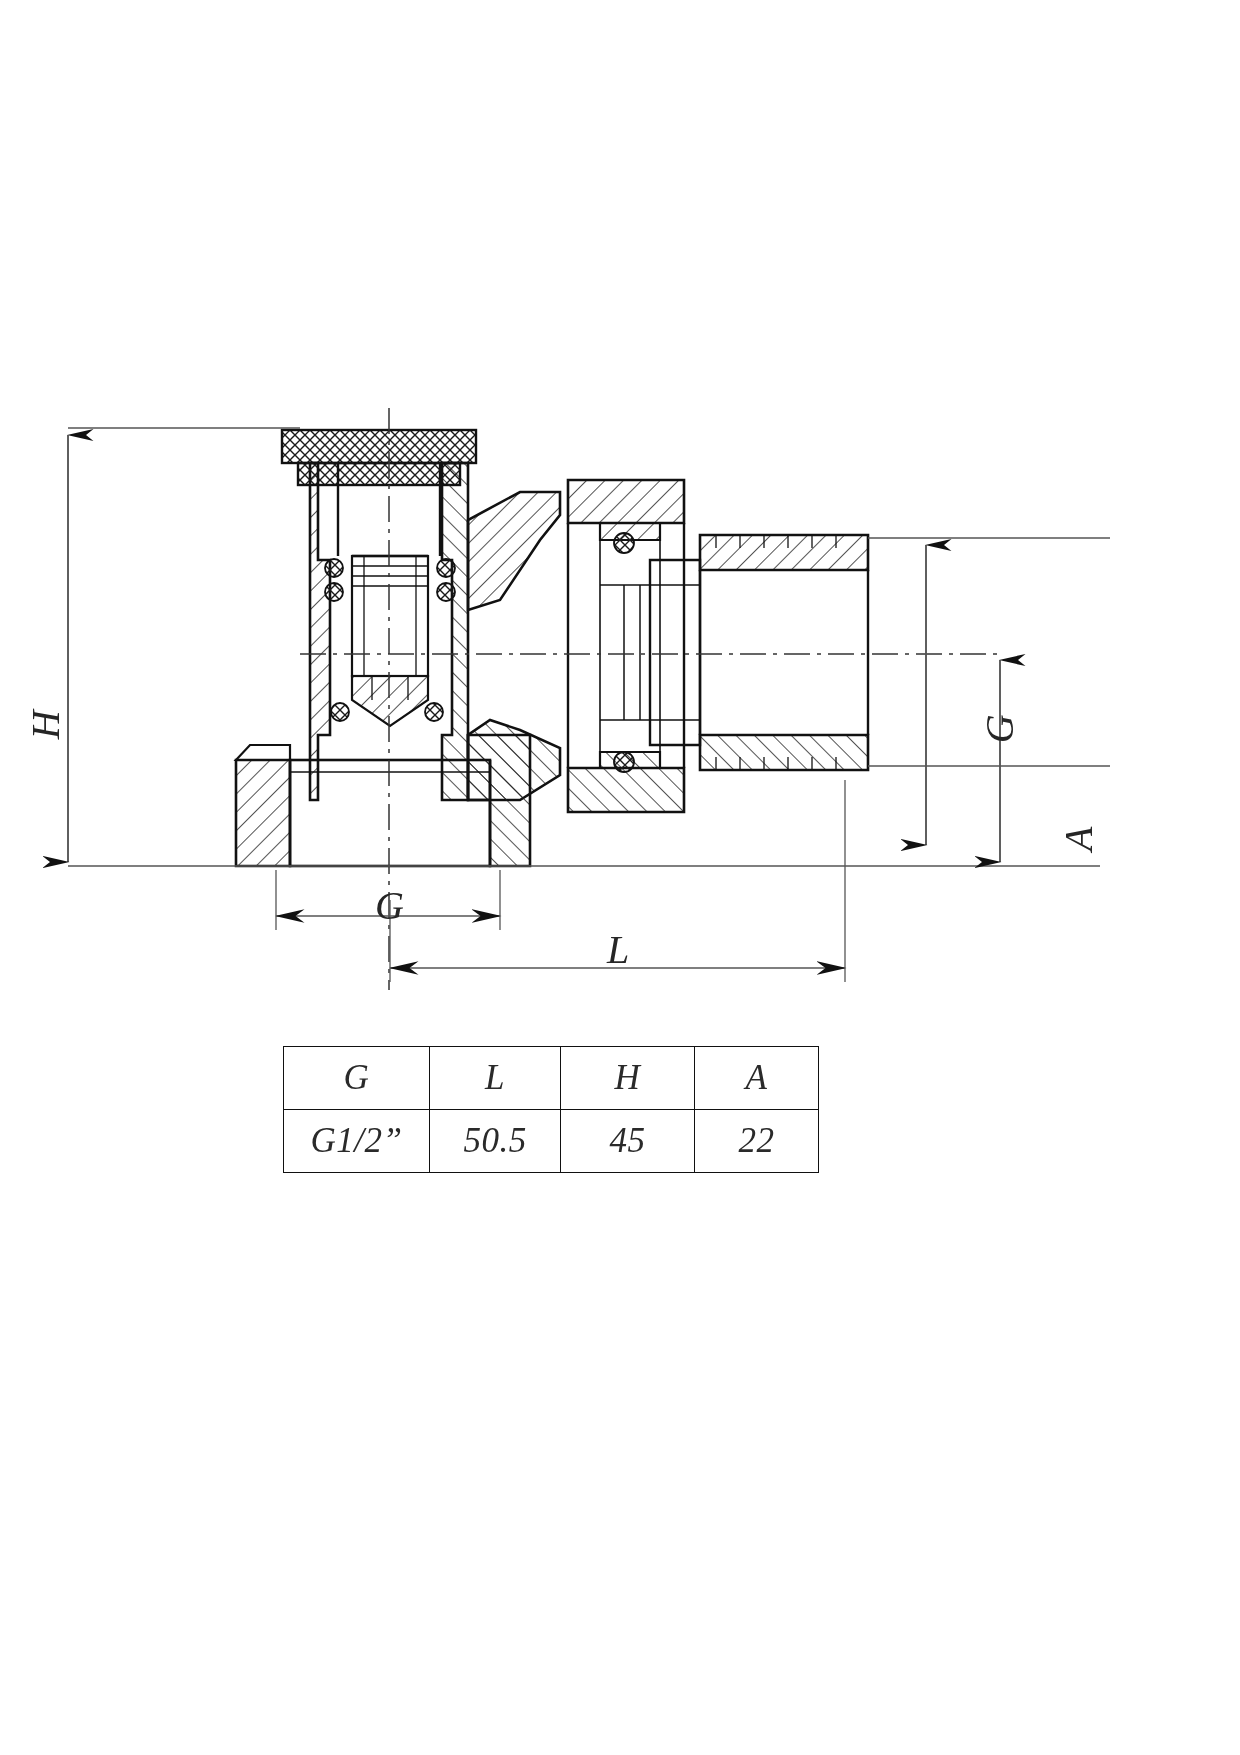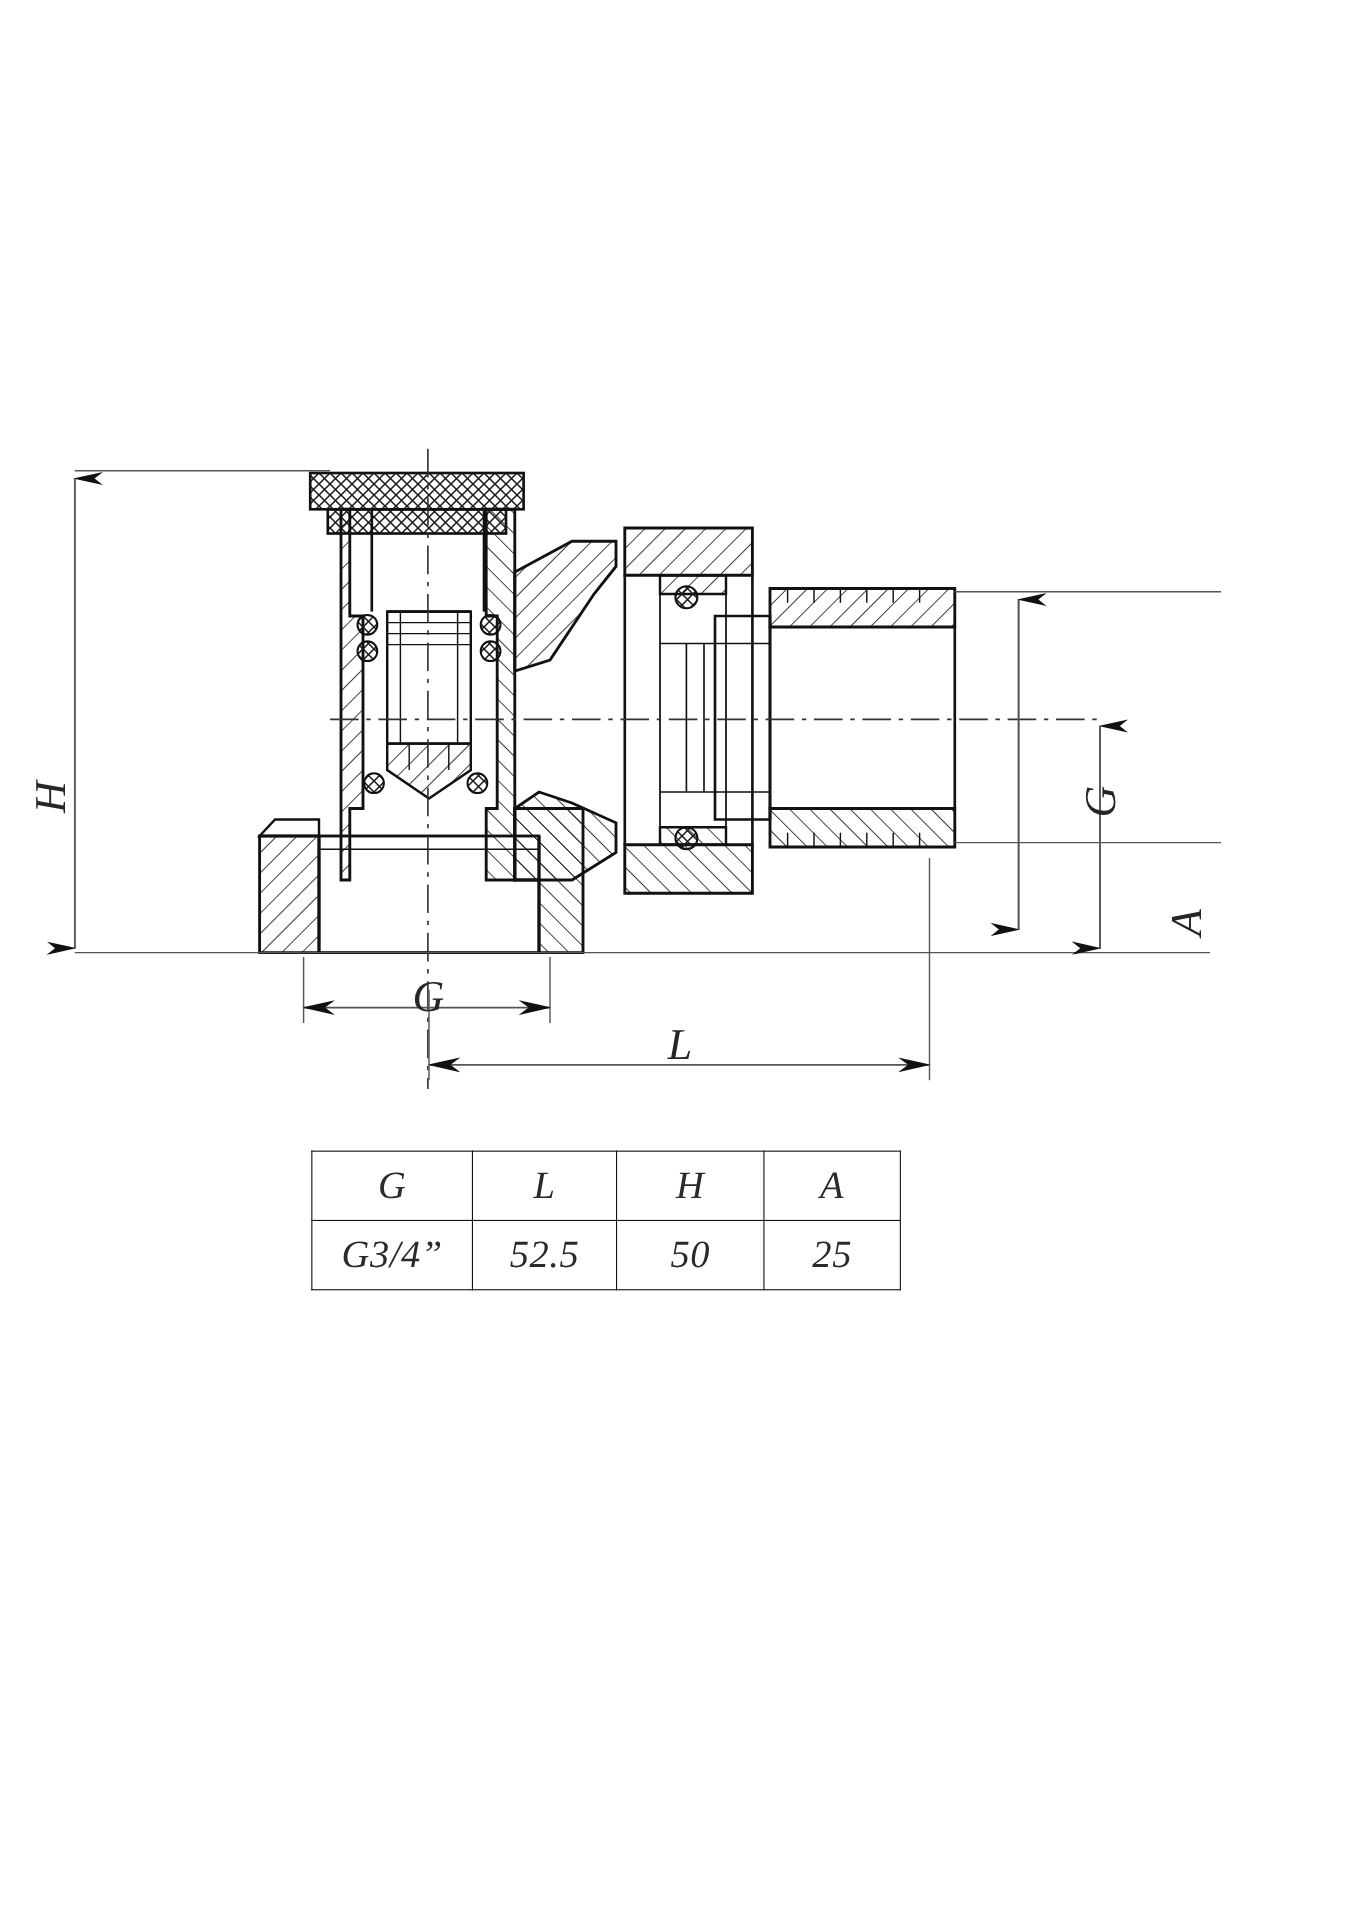--- a/index.html
+++ b/index.html
@@ -229,21 +229,21 @@
 
   <table id="spec-table">
     <tbody>
       <tr>
         <td class="c0">G</td>
         <td class="c1">L</td>
         <td class="c2">H</td>
         <td class="c3">A</td>
       </tr>
       <tr>
-        <td class="c0">G3/4”</td>
-        <td class="c1">52.5</td>
-        <td class="c2">50</td>
-        <td class="c3">25</td>
+        <td class="c0">G1/2”</td>
+        <td class="c1">50.5</td>
+        <td class="c2">45</td>
+        <td class="c3">22</td>
       </tr>
     </tbody>
   </table>
 
 </div>
 
 </body></html>

